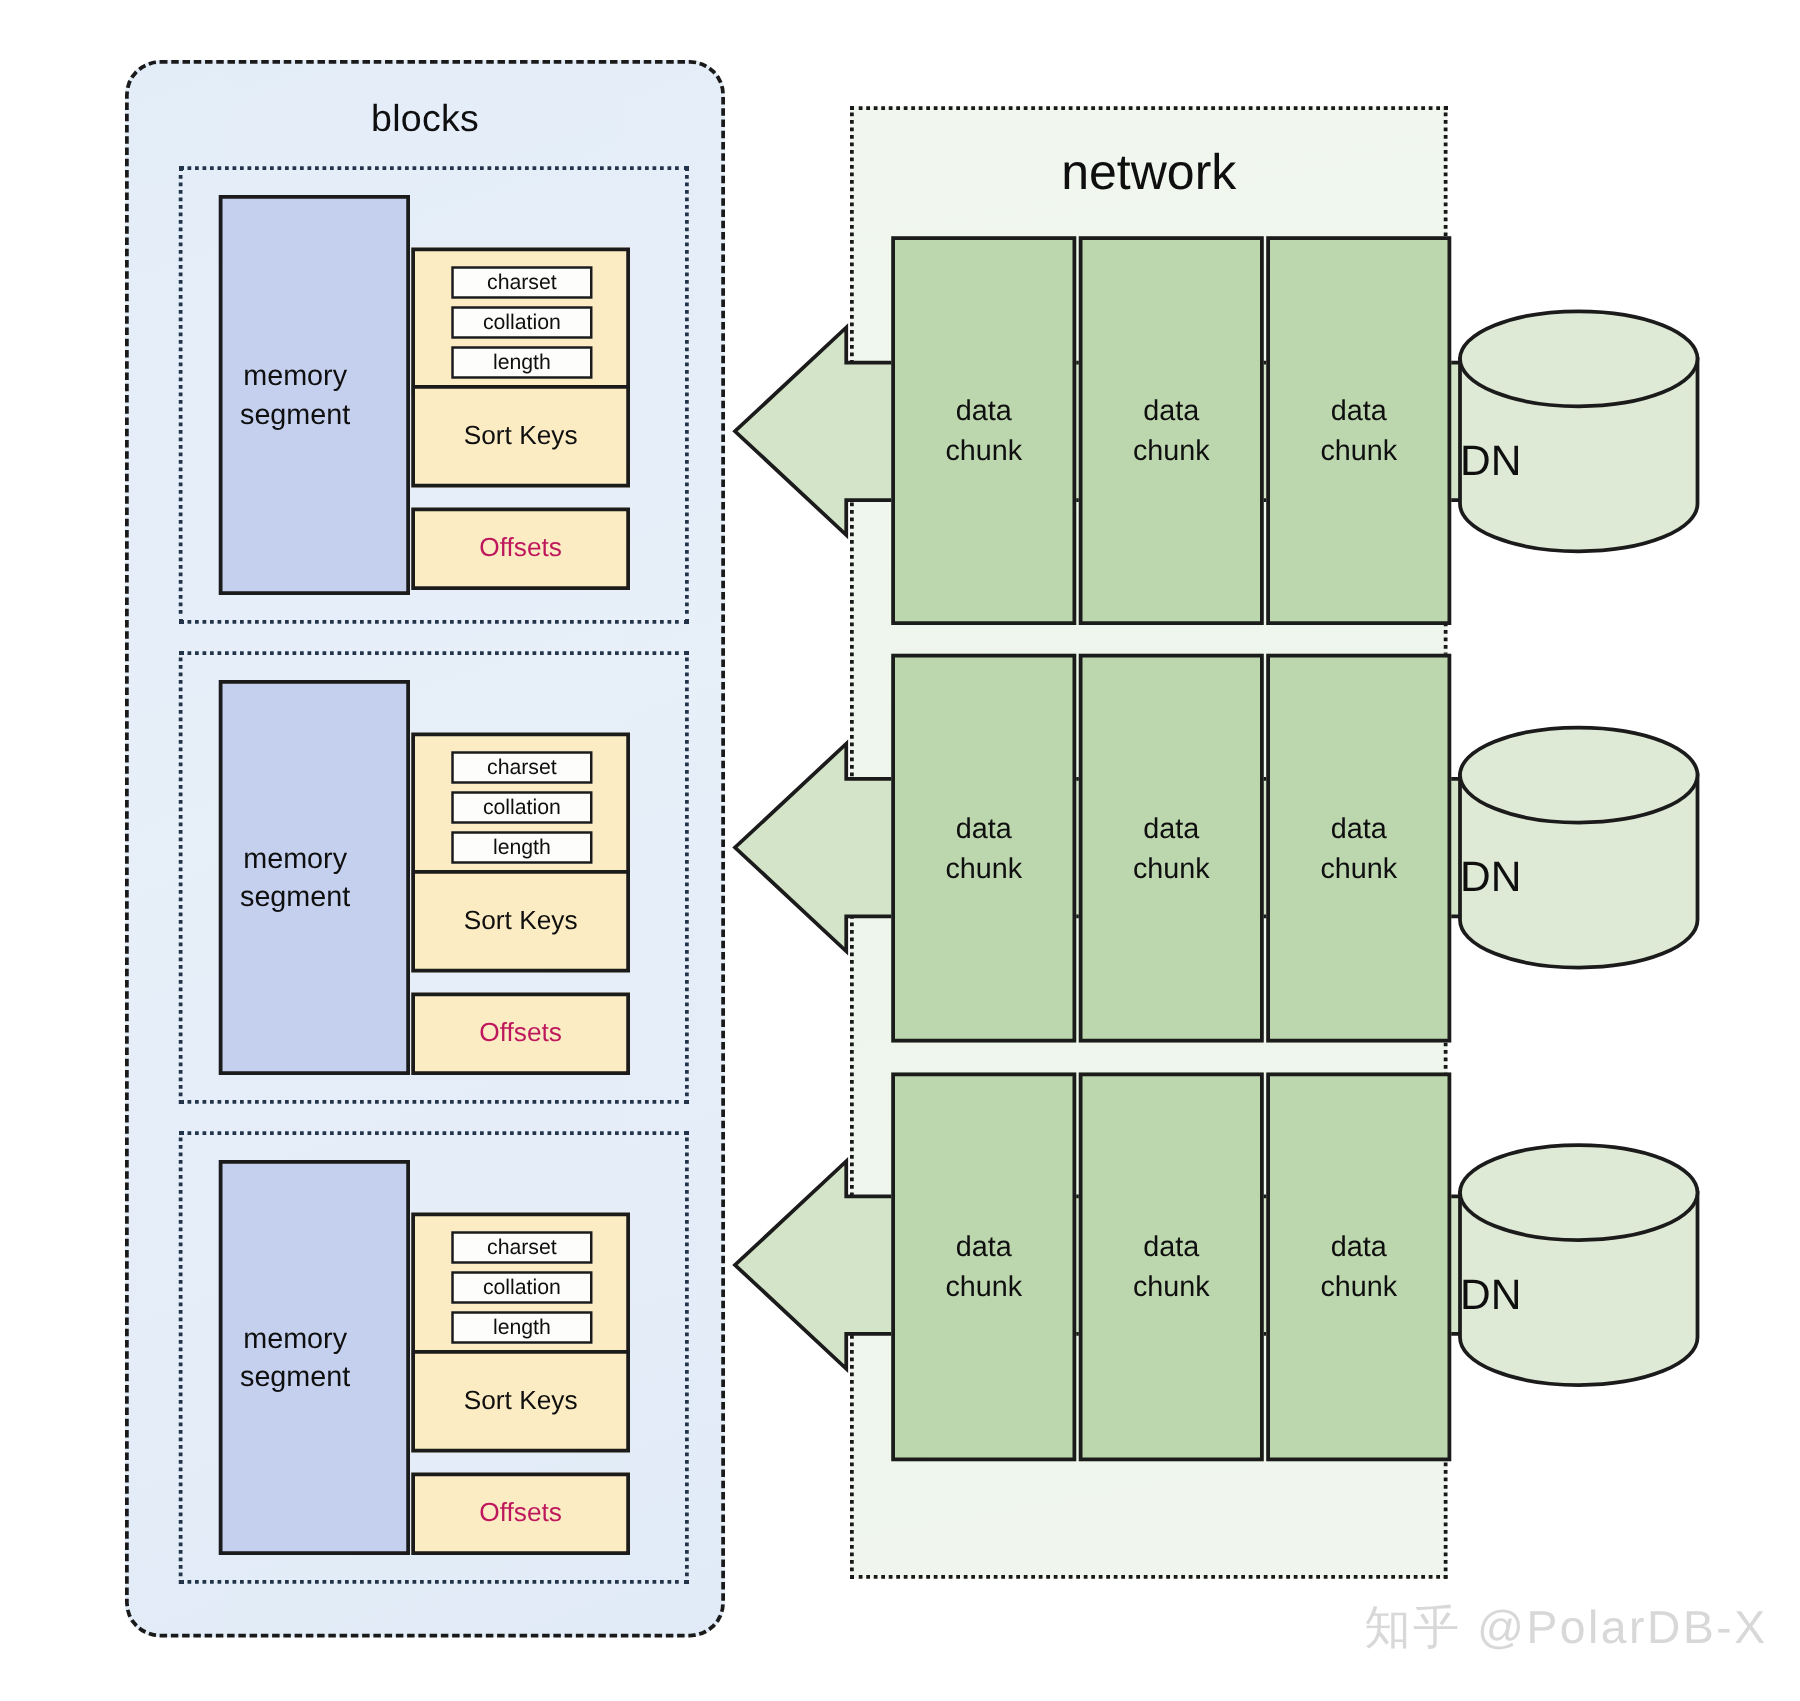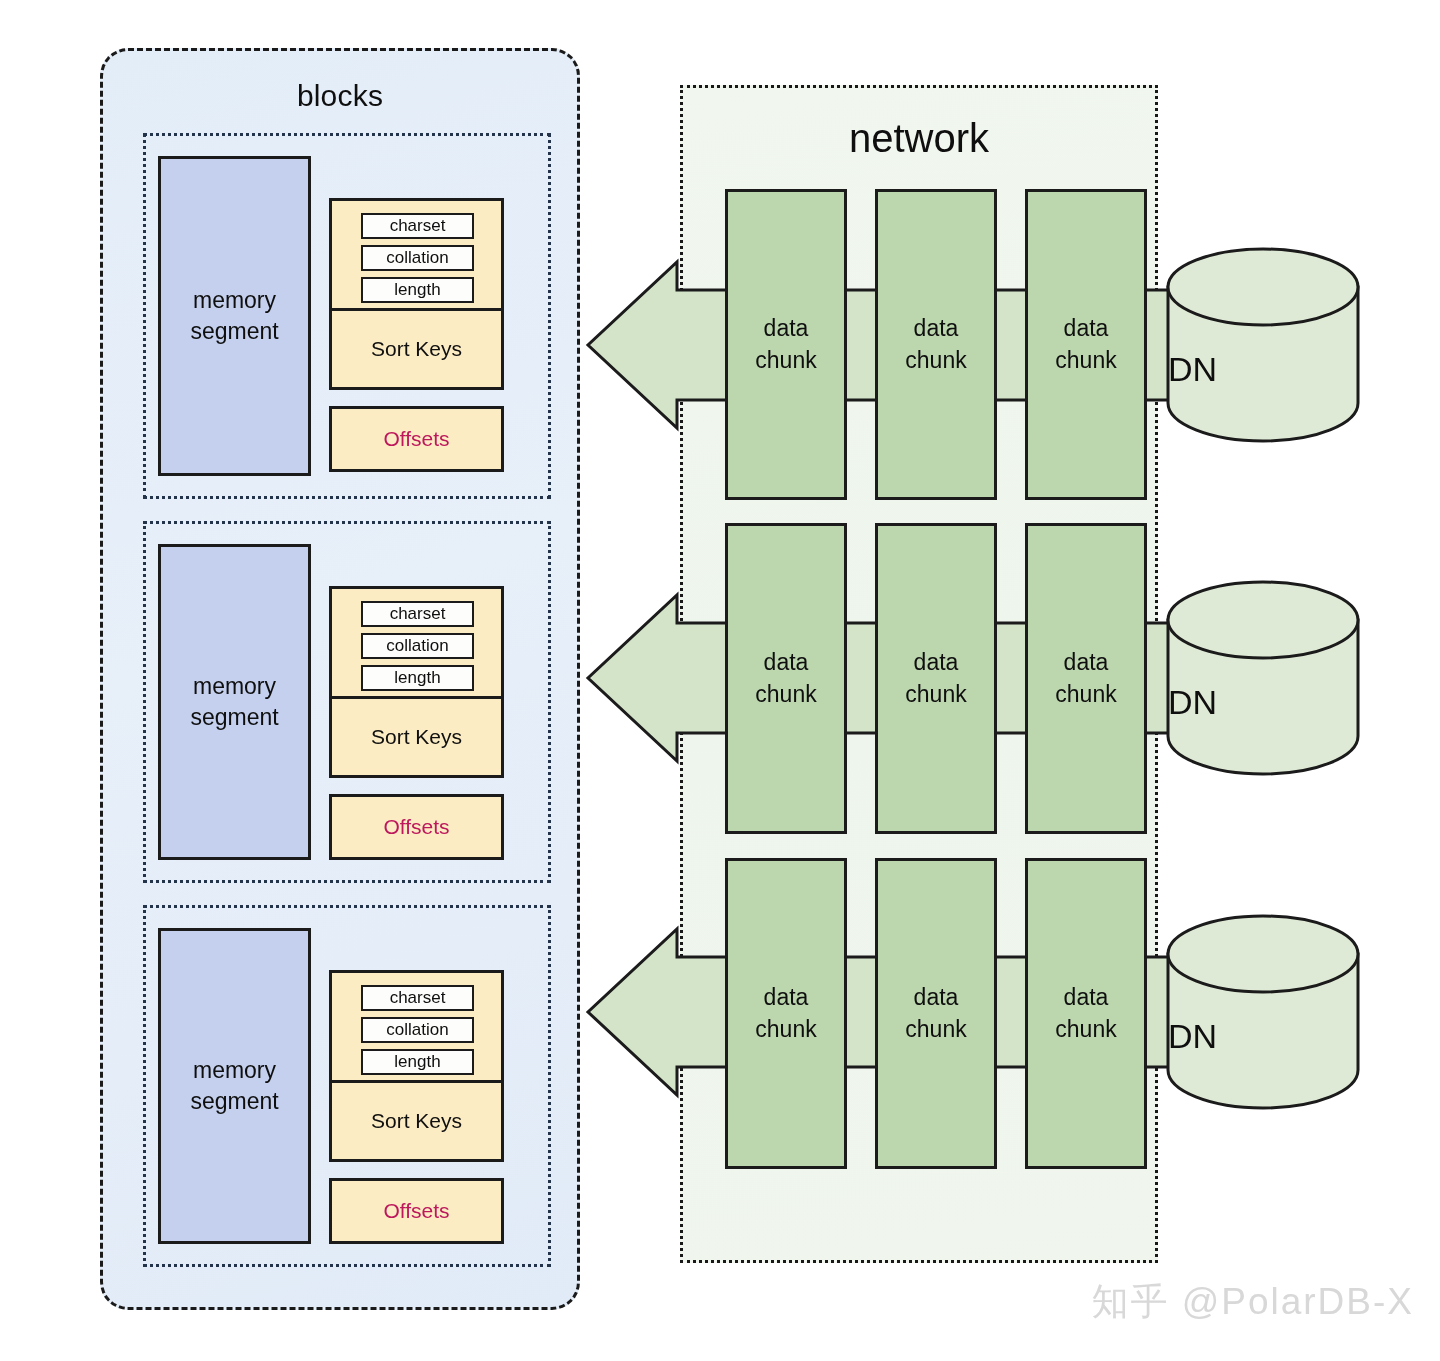--- a/index.html
+++ b/index.html
@@ -48,34 +48,34 @@
     box-sizing: border-box;
     border: 3px dotted #23344a;
     background: transparent;
   }
   .seg1 { top: 82px;  height: 366px; }
   .seg2 { top: 470px; height: 362px; }
   .seg3 { top: 854px; height: 362px; }
 
   .memory-segment {
     position: absolute;
-    left: 12px;
+    left: 29px;
     top: 20px;
     width: 153px;
     bottom: 20px;
     box-sizing: border-box;
     border: 3px solid #1b1b1b;
     background: #c4d0ee;
     display: flex;
     align-items: center;
-    justify-content: center;
     text-align: center;
     font-size: 23px;
     line-height: 1.35;
     color: #0f0f0f;
+    padding-left: 14px;
   }
 
   .attr-col {
     position: absolute;
     left: 183px;
     top: 20px;
     width: 175px;
     bottom: 20px;
   }
   .attr-box {
@@ -132,32 +132,31 @@
     top: 28px;
     width: 100%;
     text-align: center;
     font-size: 40px;
     color: #0f0f0f;
   }
   .flow-svg { position: absolute; left: 0; top: 0; }
 
   .chunk {
     position: absolute;
-    width: 122px;
+    width: 148px;
     box-sizing: border-box;
     border: 3px solid #1b1b1b;
     background: #bcd6ae;
     display: flex;
     align-items: center;
     justify-content: center;
     text-align: center;
     font-size: 23px;
     line-height: 1.35;
     color: #0f0f0f;
-    margin-left: 12px;
   }
 
   .dn-label {
     position: absolute;
     font-size: 34px;
     color: #0f0f0f;
     width: 190px;
   }
 
   .watermark {

